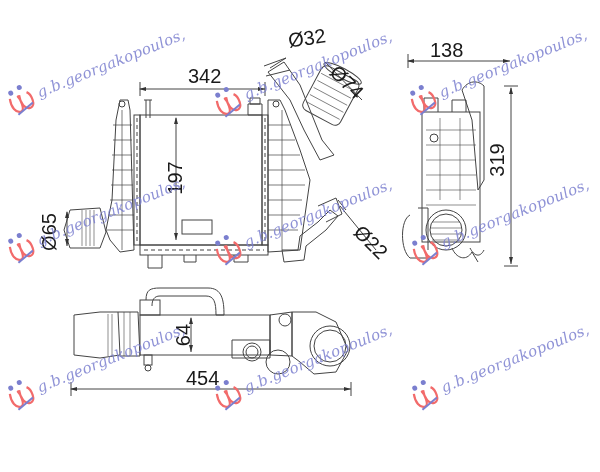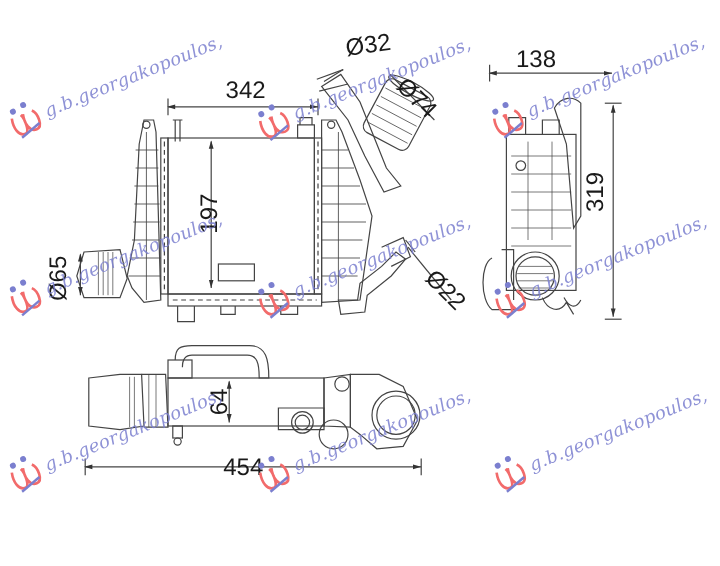--- a/index.html
+++ b/index.html
@@ -183,21 +183,21 @@
   
   <span class="dim" style="left:188px;top:66px;">342</span>
   <span class="dim rot-90" style="left:158px;top:168px;">197</span>
   <span class="dim" style="left:288px;top:28px;transform:rotate(-8deg);">Ø32</span>
   <span class="dim rot-45" style="left:328px;top:72px;">Ø74</span>
   <span class="dim rot-90" style="left:30px;top:222px;">Ø65</span>
   <span class="dim rot-45" style="left:352px;top:232px;">Ø22</span>
   <span class="dim" style="left:430px;top:40px;">138</span>
   <span class="dim rot-90" style="left:480px;top:150px;">319</span>
   <span class="dim rot-90" style="left:172px;top:325px;">64</span>
-  <span class="dim" style="left:186px;top:368px;margin-top:12px;">454</span>
+  <span class="dim" style="left:186px;top:368px;">454</span>
 
   
   <div class="wm" style="left:8px;top:90px;">
     <svg class="wm-logo" viewBox="0 0 28 30">
         <circle cx="7" cy="5" r="2.5" fill="#7b7fcf"></circle>
         <circle cx="17" cy="3" r="2.5" fill="#7b7fcf"></circle>
         <path d="M4 10 C 2 18 4 26 10 26 C 14 26 14 14 12 10 M14 10 C 12 18 14 26 20 26 C 26 26 26 14 22 10" stroke="#f26b6b" stroke-width="2.2" fill="none"></path>
         <line x1="6" y1="28" x2="24" y2="22" stroke="#7b7fcf" stroke-width="2"></line>
       </svg>
     <span class="wm-text">g.b.georgakopoulos,</span>

